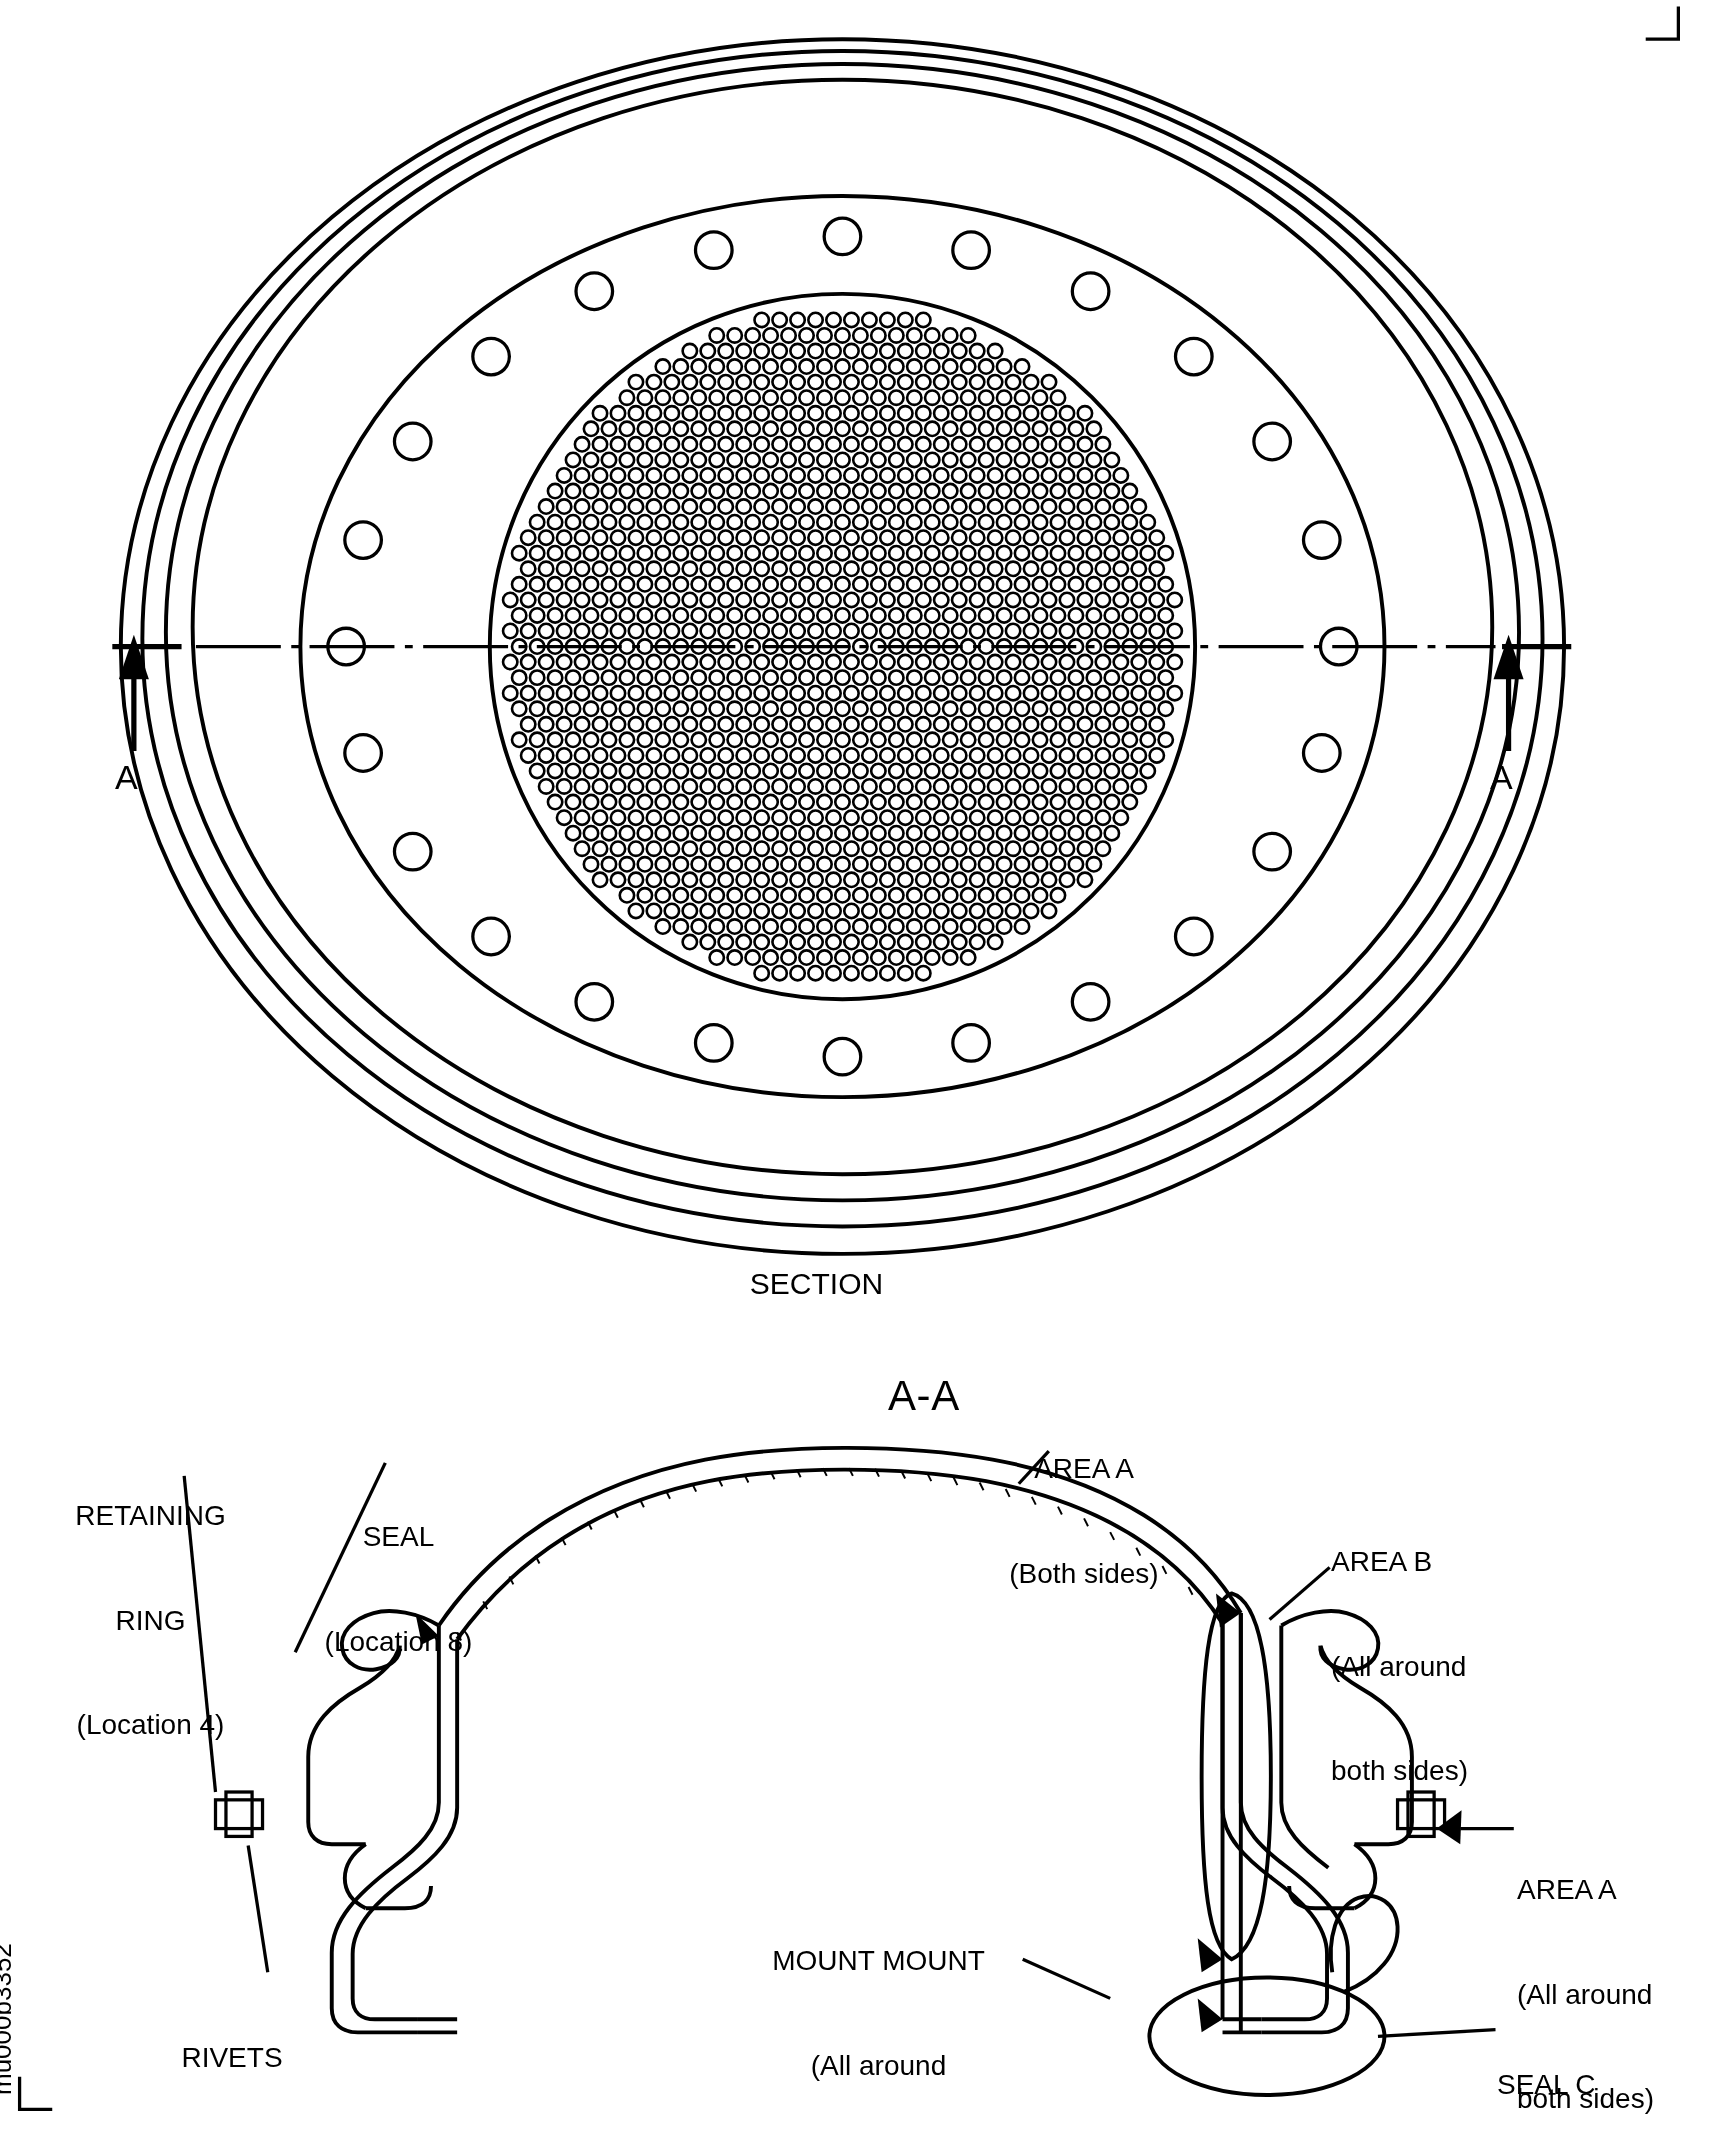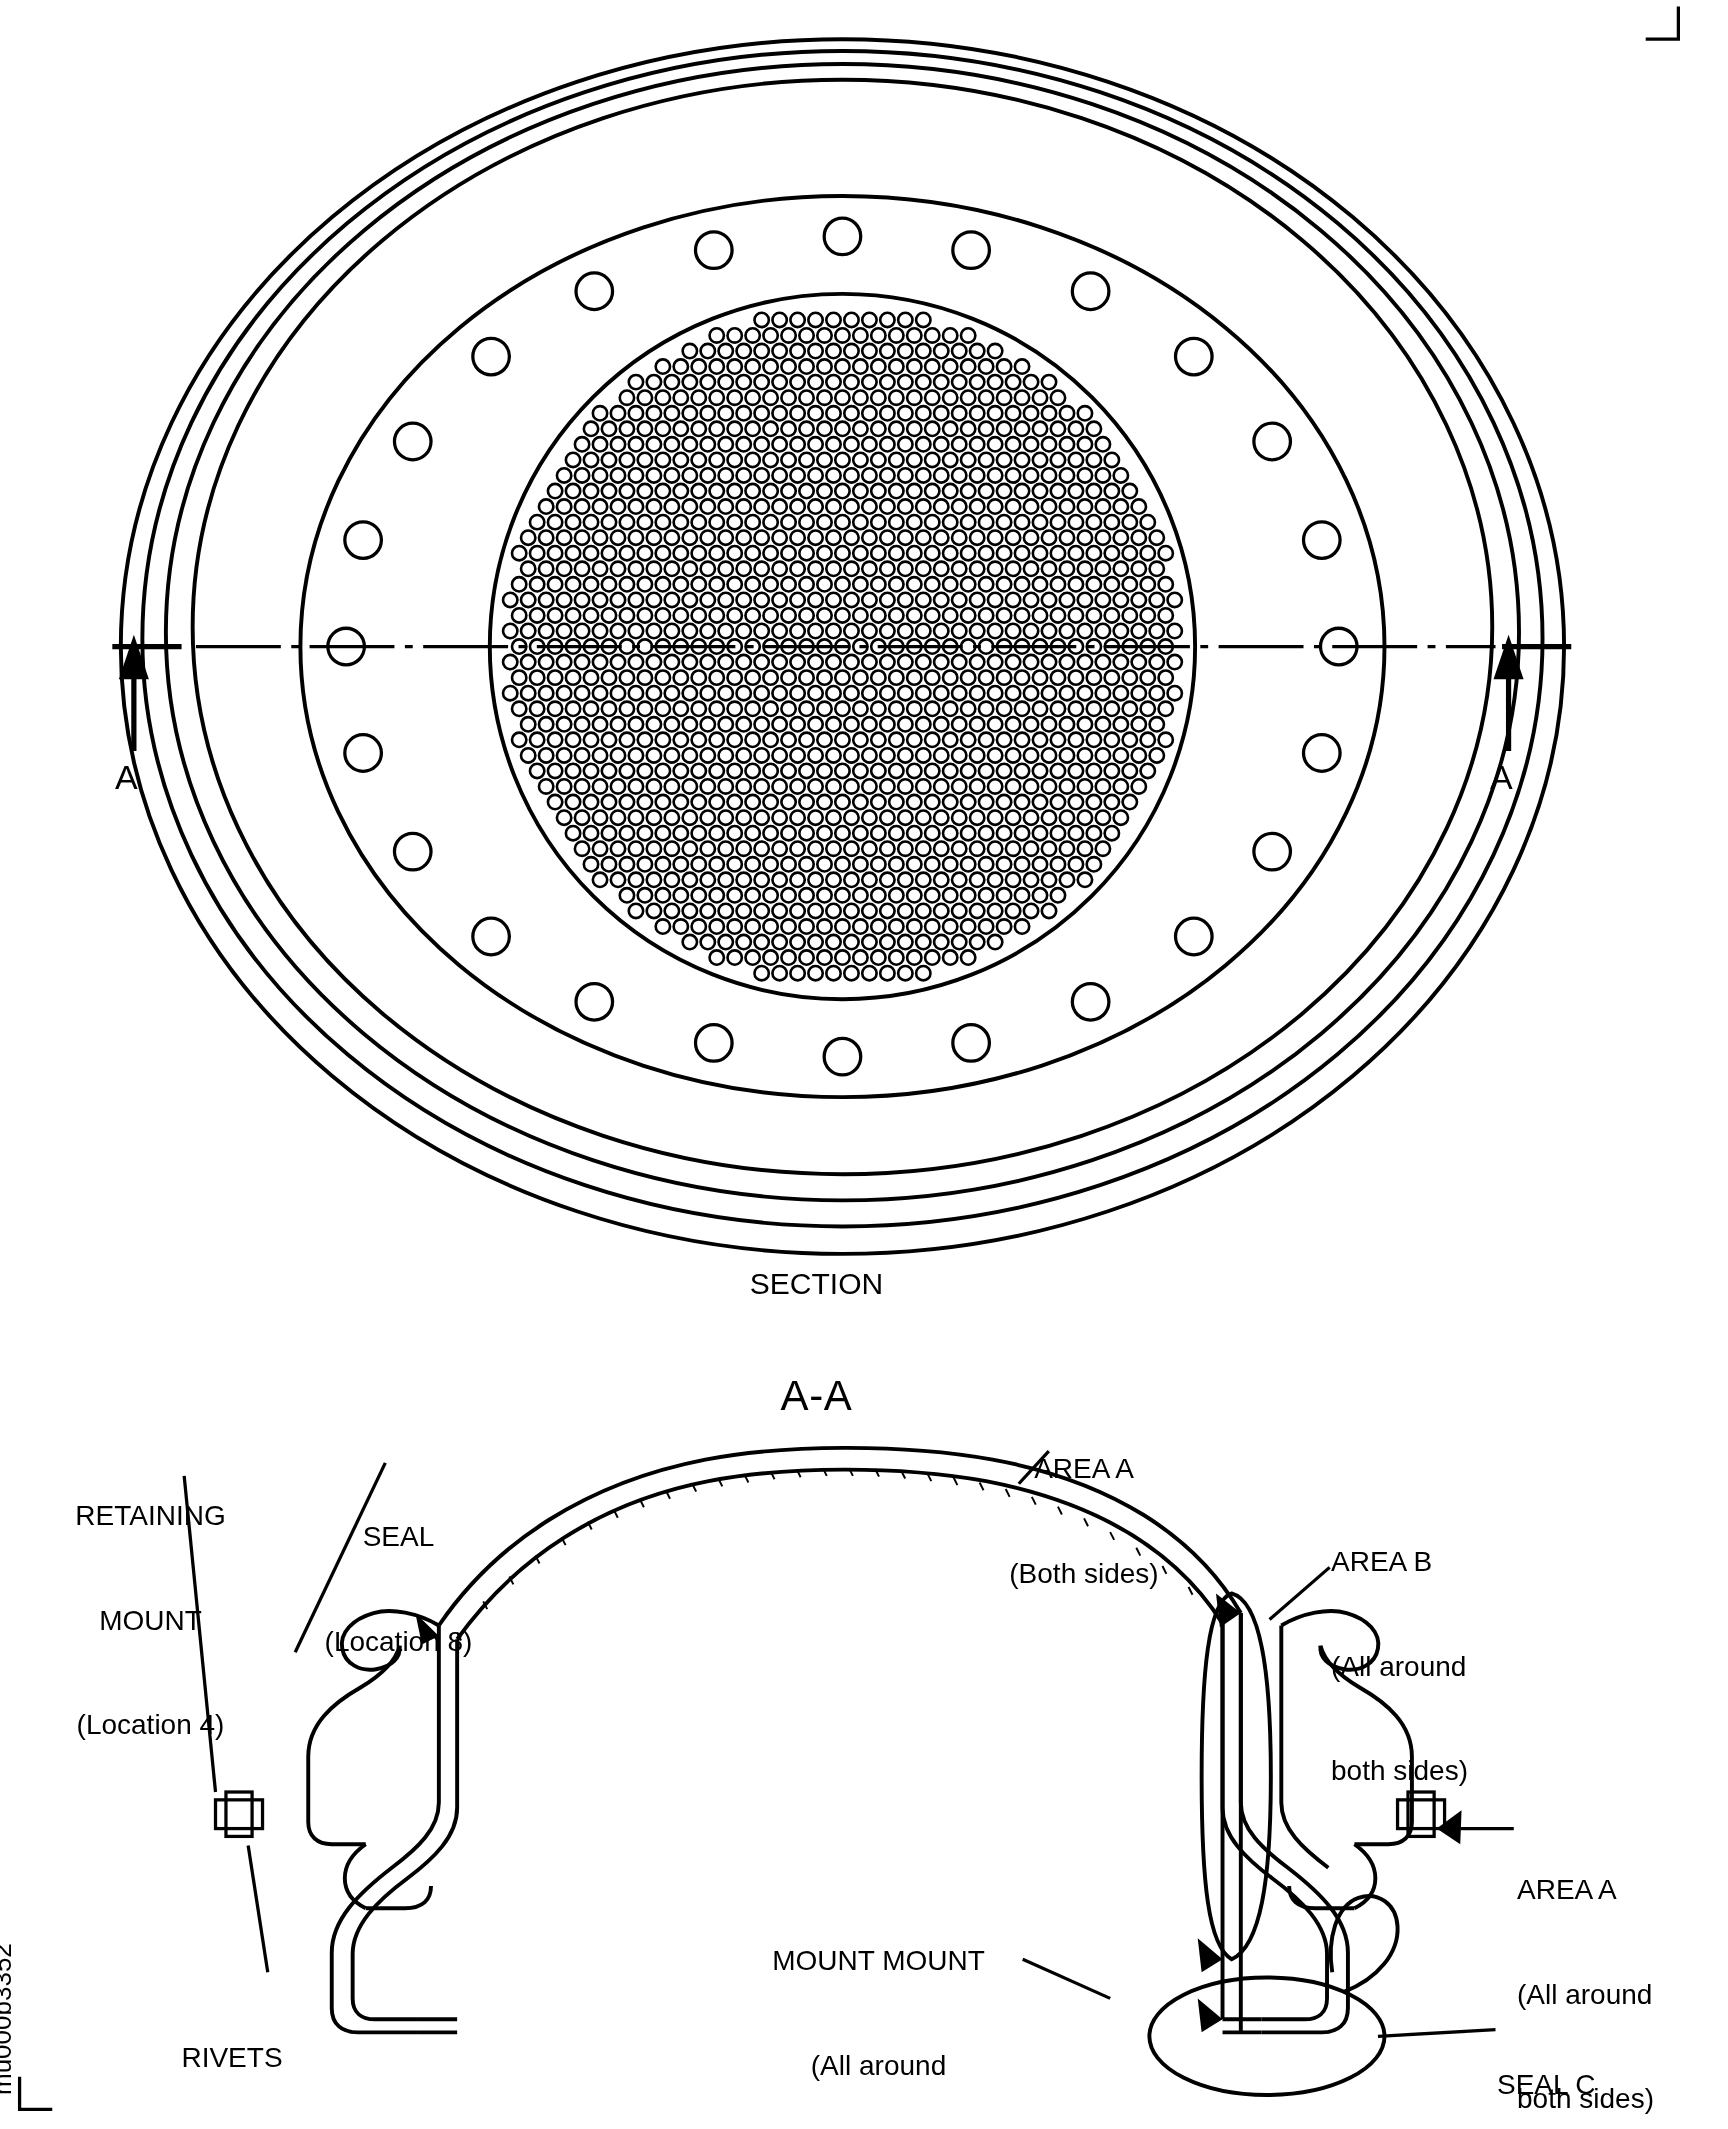--- a/index.html
+++ b/index.html
@@ -34,21 +34,21 @@
     color: #000;
     white-space: pre;
   }
   .lbl.center { text-align: center; }
   .sec-title {
     font-size: 30px;
     text-align: center;
   }
   .sec-title-big {
     font-size: 42px;
-    text-align: center;
+    text-align: right;
     letter-spacing: 0.7px;
   }
   .arrow-letter {
     font-size: 34px;
   }
   .docid {
     position: absolute;
     left: 18.3px;
     bottom: 34px;
     font-size: 26px;
@@ -1576,21 +1576,21 @@
   </svg>
 
   <div class="lbl arrow-letter" style="left:115px; top:756px;">A</div>
   <div class="lbl arrow-letter" style="left:1490px; top:756px;">A</div>
 
   <div class="lbl sec-title" style="left:673px; top:1265px; width:287px;">SECTION</div>
   <div class="lbl sec-title-big" style="left:673px; top:1370px; width:287px;">A-A</div>
 
   <div class="lbl center" style="left:33px; top:1430px; width:235px;">
     <div>RETAINING</div>
-    <div>MOUNT</div>
+    <div>RING</div>
     <div>(Location 4)</div>
   </div>
 
   <div class="lbl center" style="left:268px; top:1451px; width:261px;">
     <div>SEAL</div>
     <div>(Location 8)</div>
   </div>
 
   <div class="lbl center" style="left:947px; top:1383px; width:274px;">
     <div>AREA A</div>

